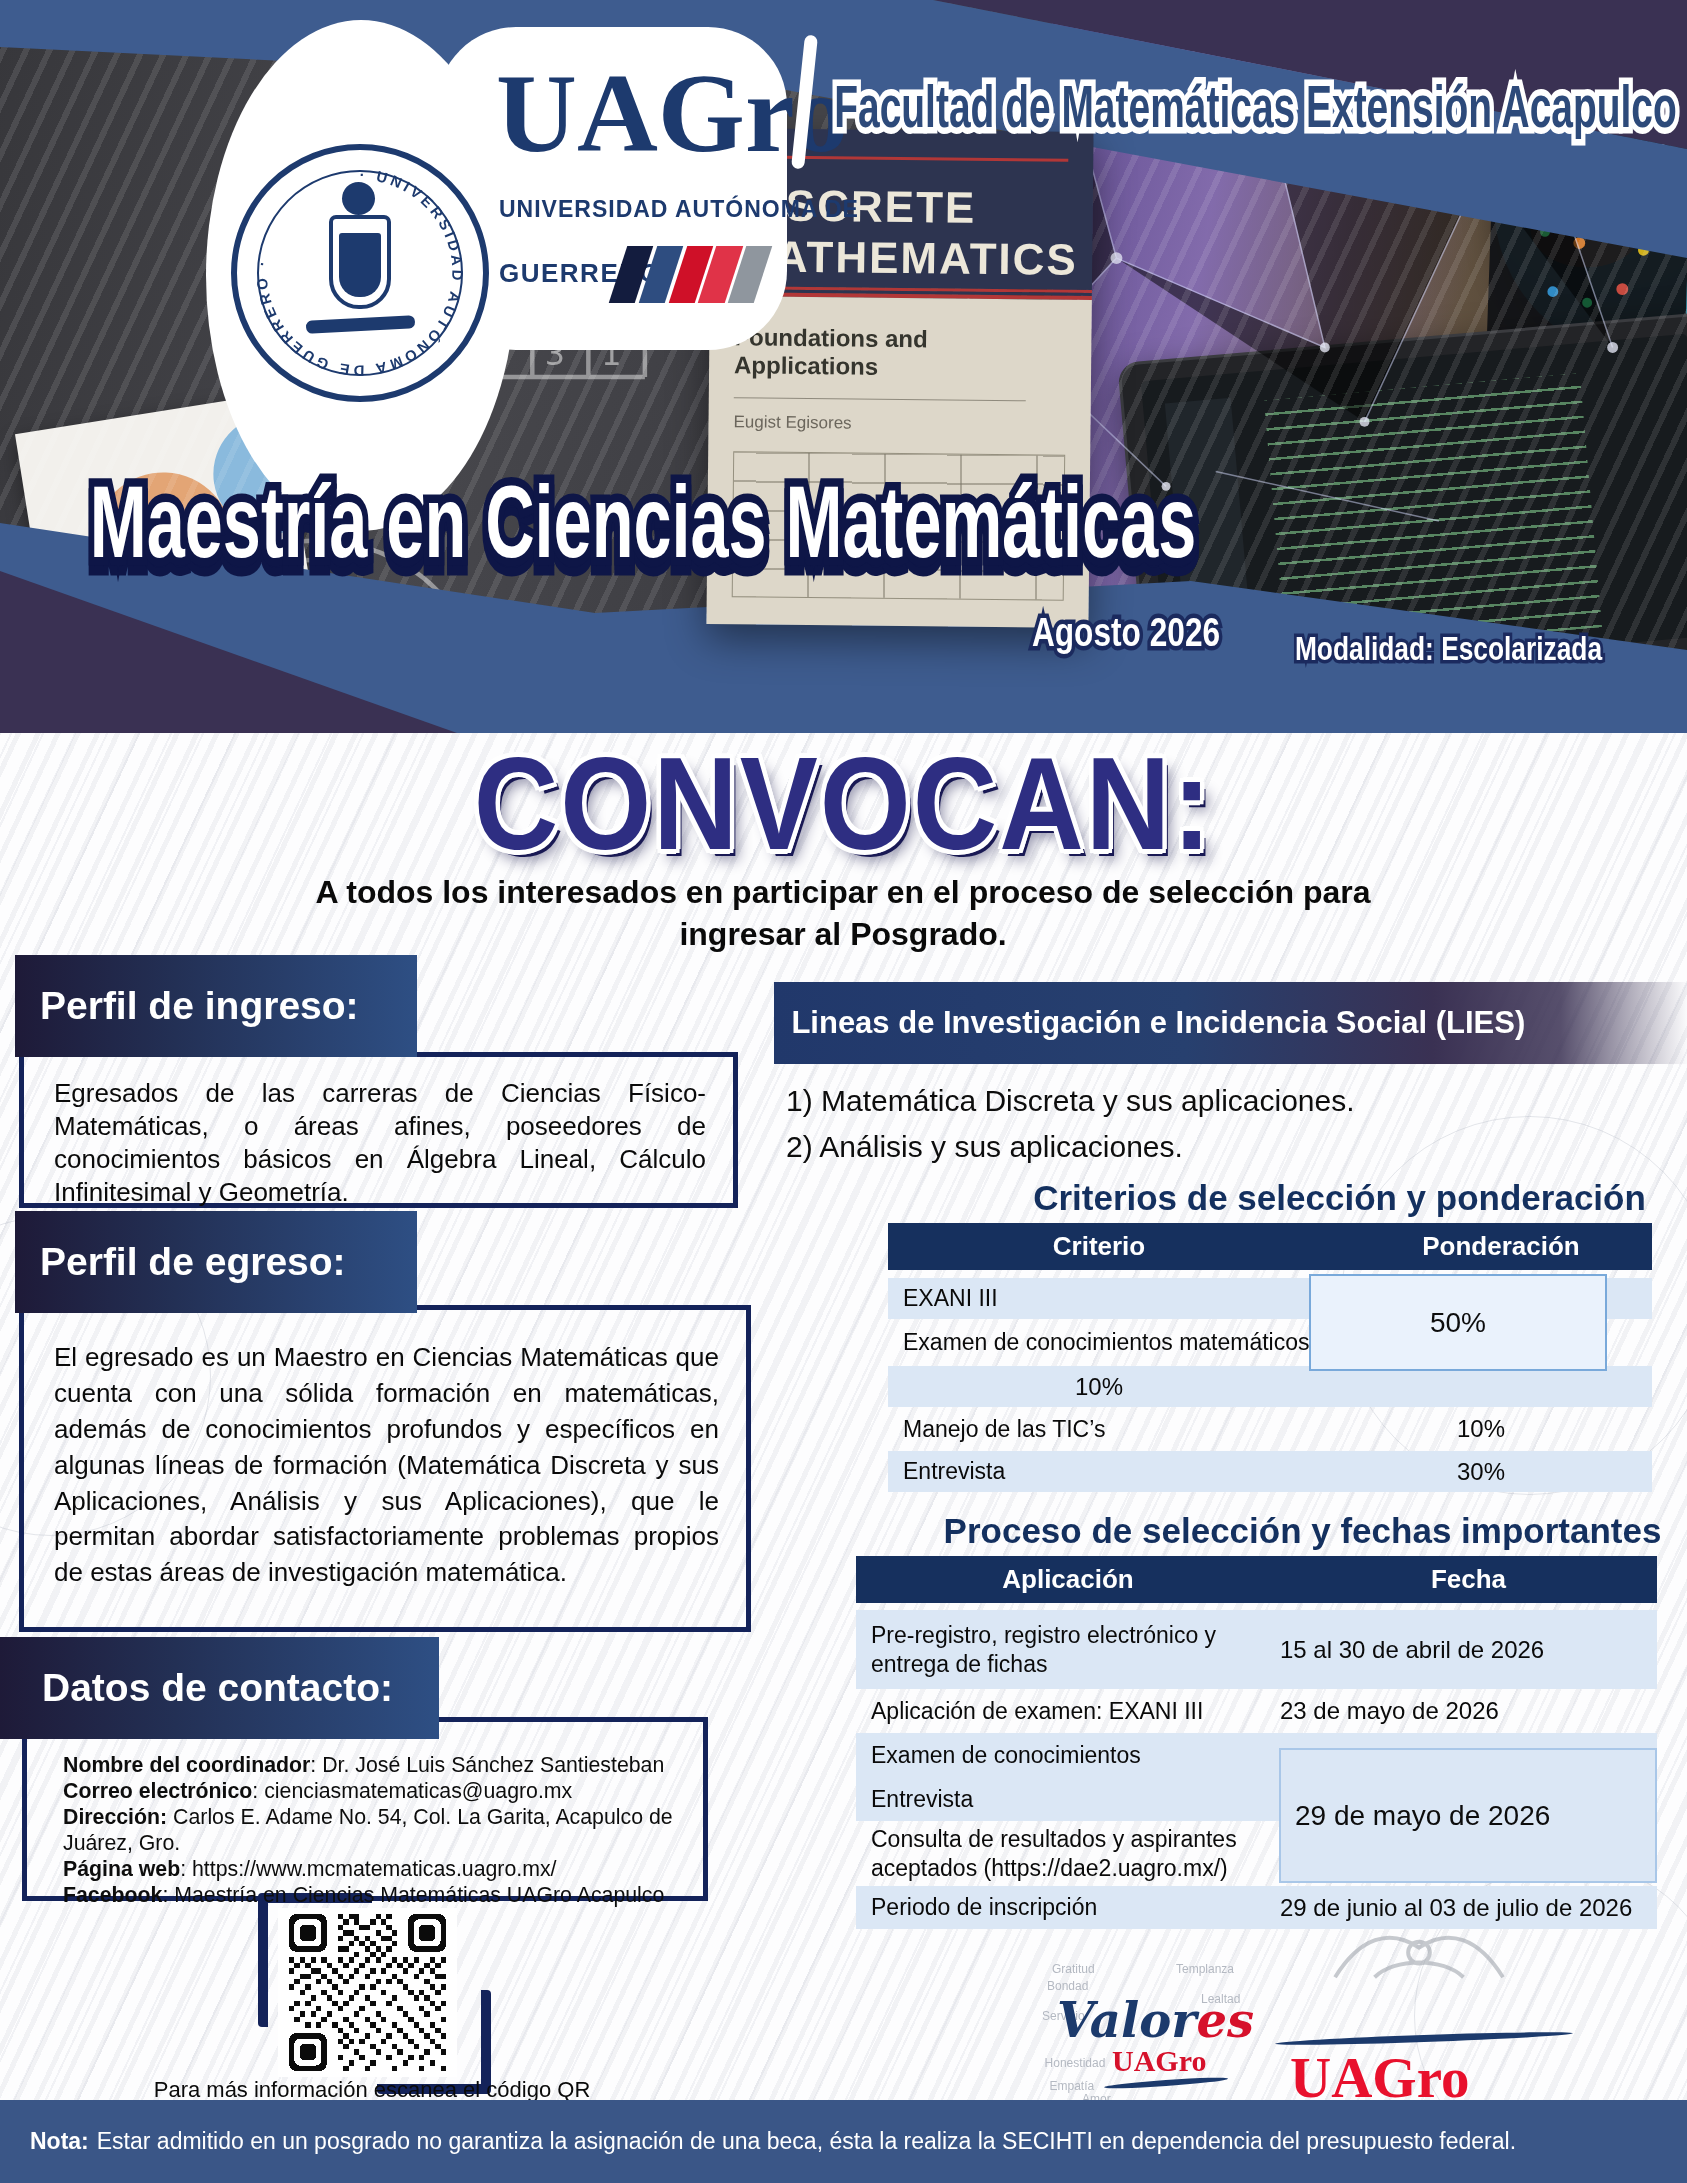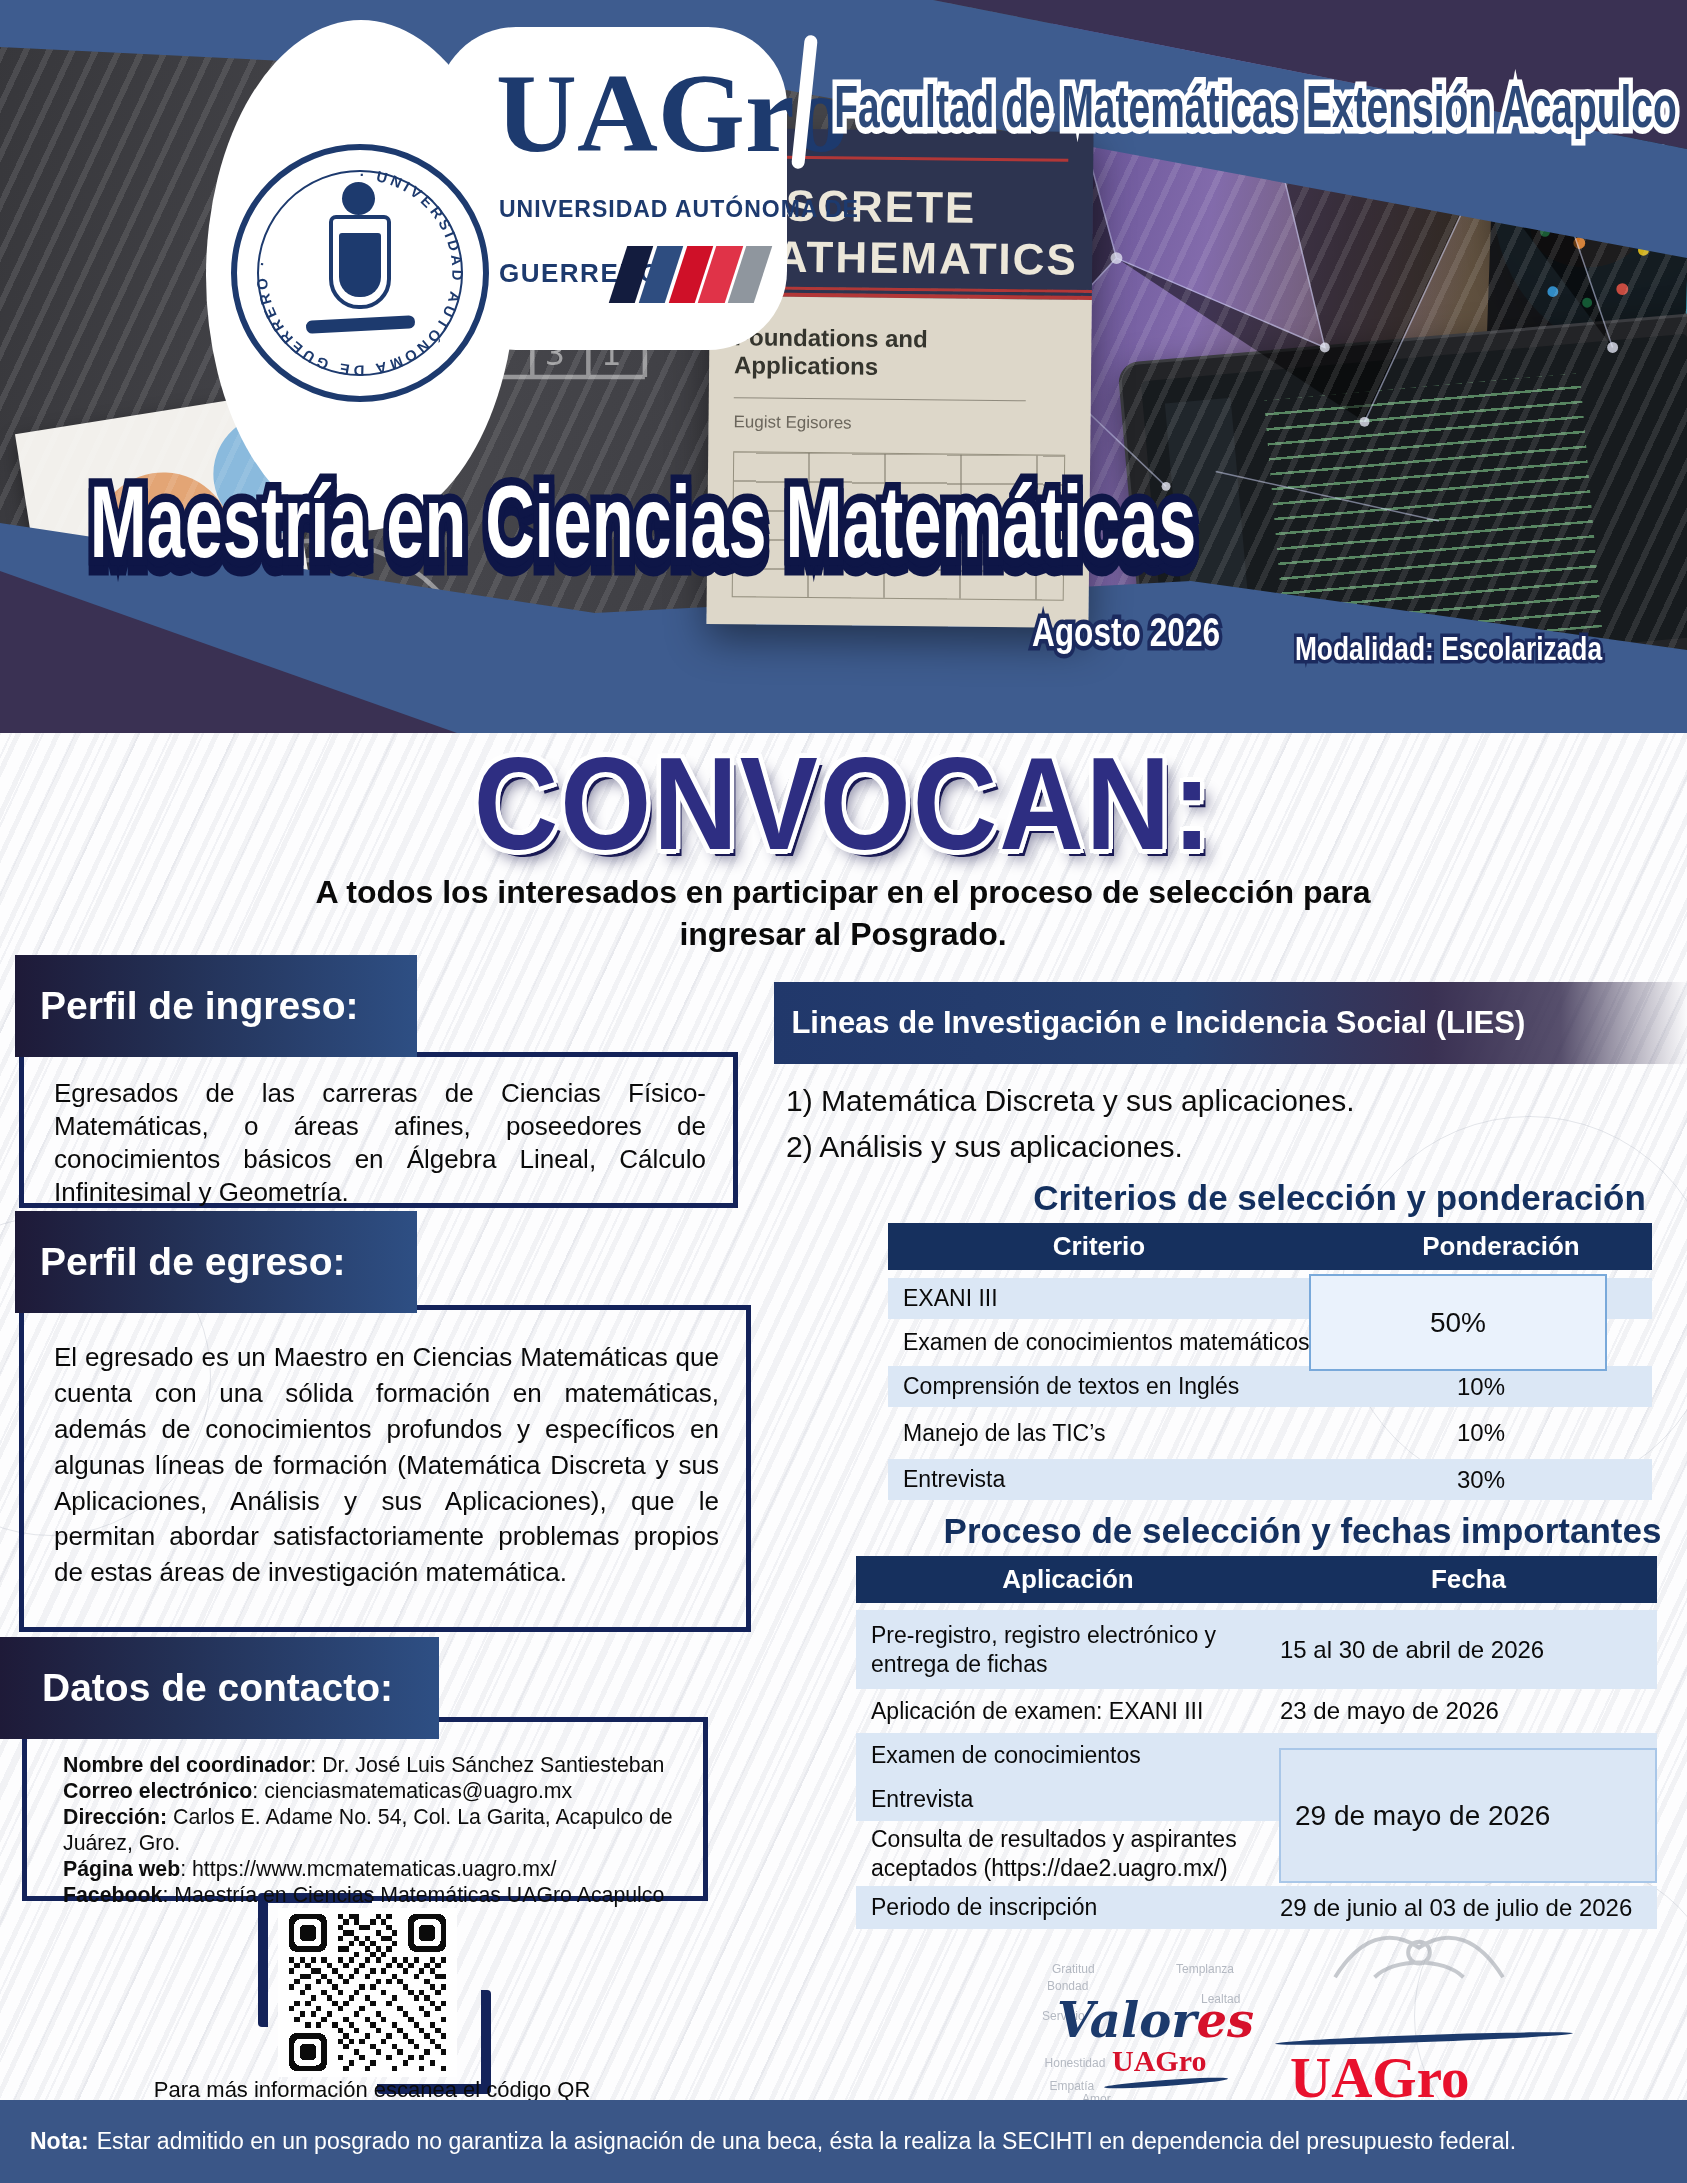--- a/index.html
+++ b/index.html
@@ -378,24 +378,23 @@
     <div class="tbl-body" style="margin-top:8px;">
       <div class="trow bg-blue" style="grid-template-columns:422px 342px;height:41px;">
         <div class="c1">EXANI III</div>
           <div class="c2"></div>
       </div>
       <div class="trow bg-white" style="grid-template-columns:422px 342px;height:47px;">
         <div class="c1">Examen de conocimientos matemáticos</div>
           <div class="c2"></div>
       </div>
       <div class="trow bg-blue" style="grid-template-columns:422px 342px;height:41px;">
-        <div class="c1">Comprensión de textos en Inglés</div>
         <div class="c2" style="justify-content:center;">10%</div>
       </div>
-      <div class="trow bg-white" style="grid-template-columns:422px 342px;height:52px;">
+      <div class="trow bg-white" style="grid-template-columns:422px 342px;height:44px;">
         <div class="c1">Manejo de las TIC’s</div>
         <div class="c2" style="justify-content:center;">10%</div>
       </div>
       <div class="trow bg-blue" style="grid-template-columns:422px 342px;height:41px;">
         <div class="c1">Entrevista</div>
         <div class="c2" style="justify-content:center;">30%</div>
       </div>
       <div class="merged" style="left:421px;top:-4px;width:298px;height:97px;background:#eaf2fc;border:2.5px solid #79a9da;justify-content:center;font-size:28px;">50%</div>
     </div>
   </div>

